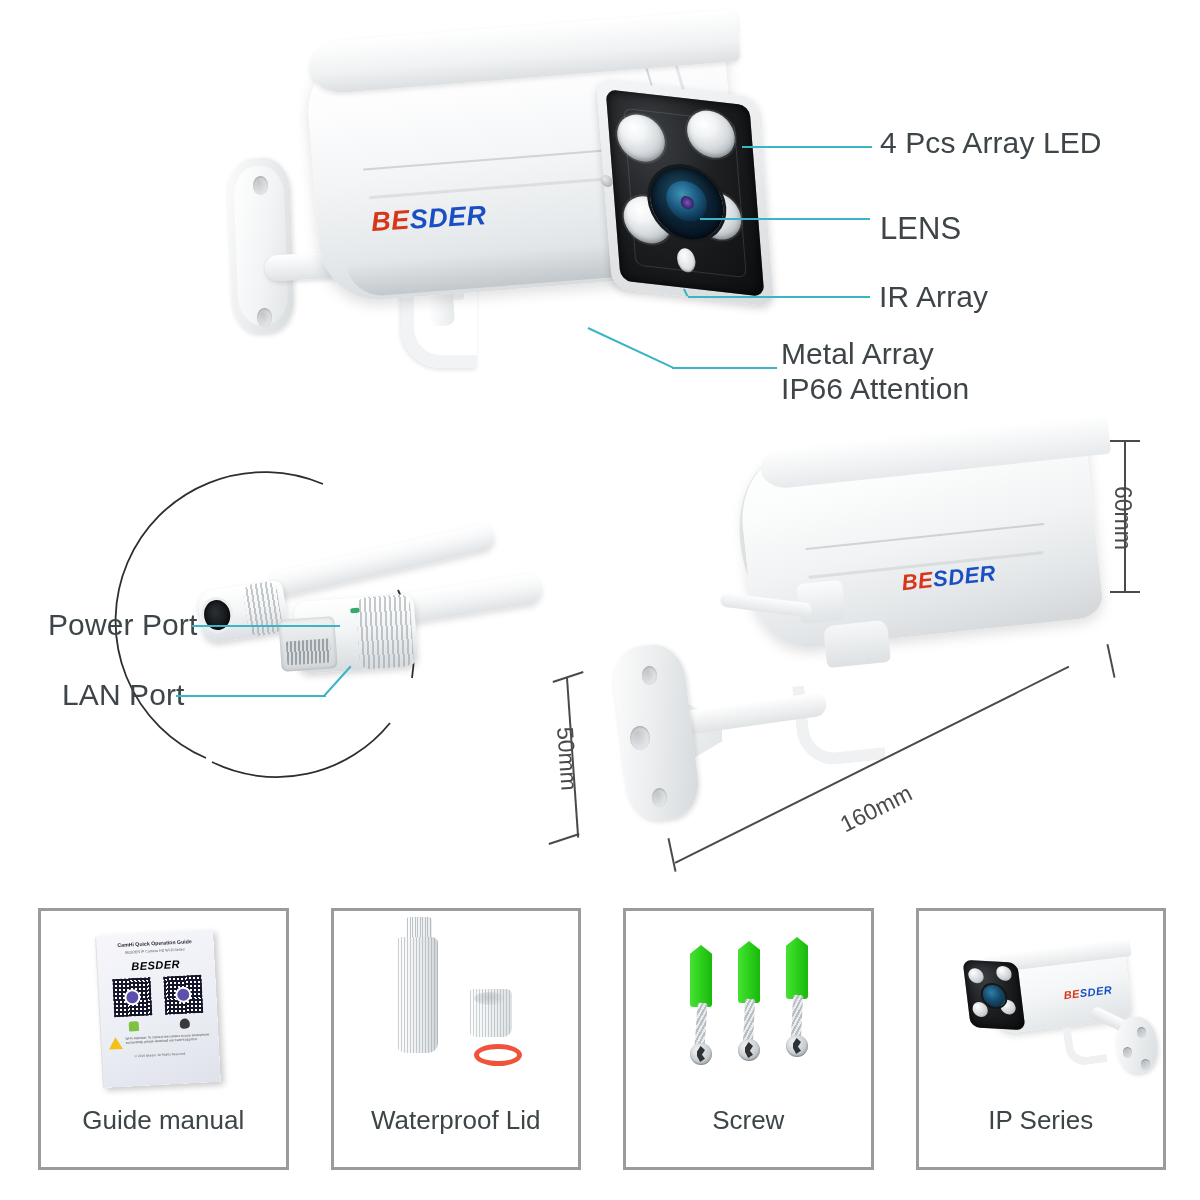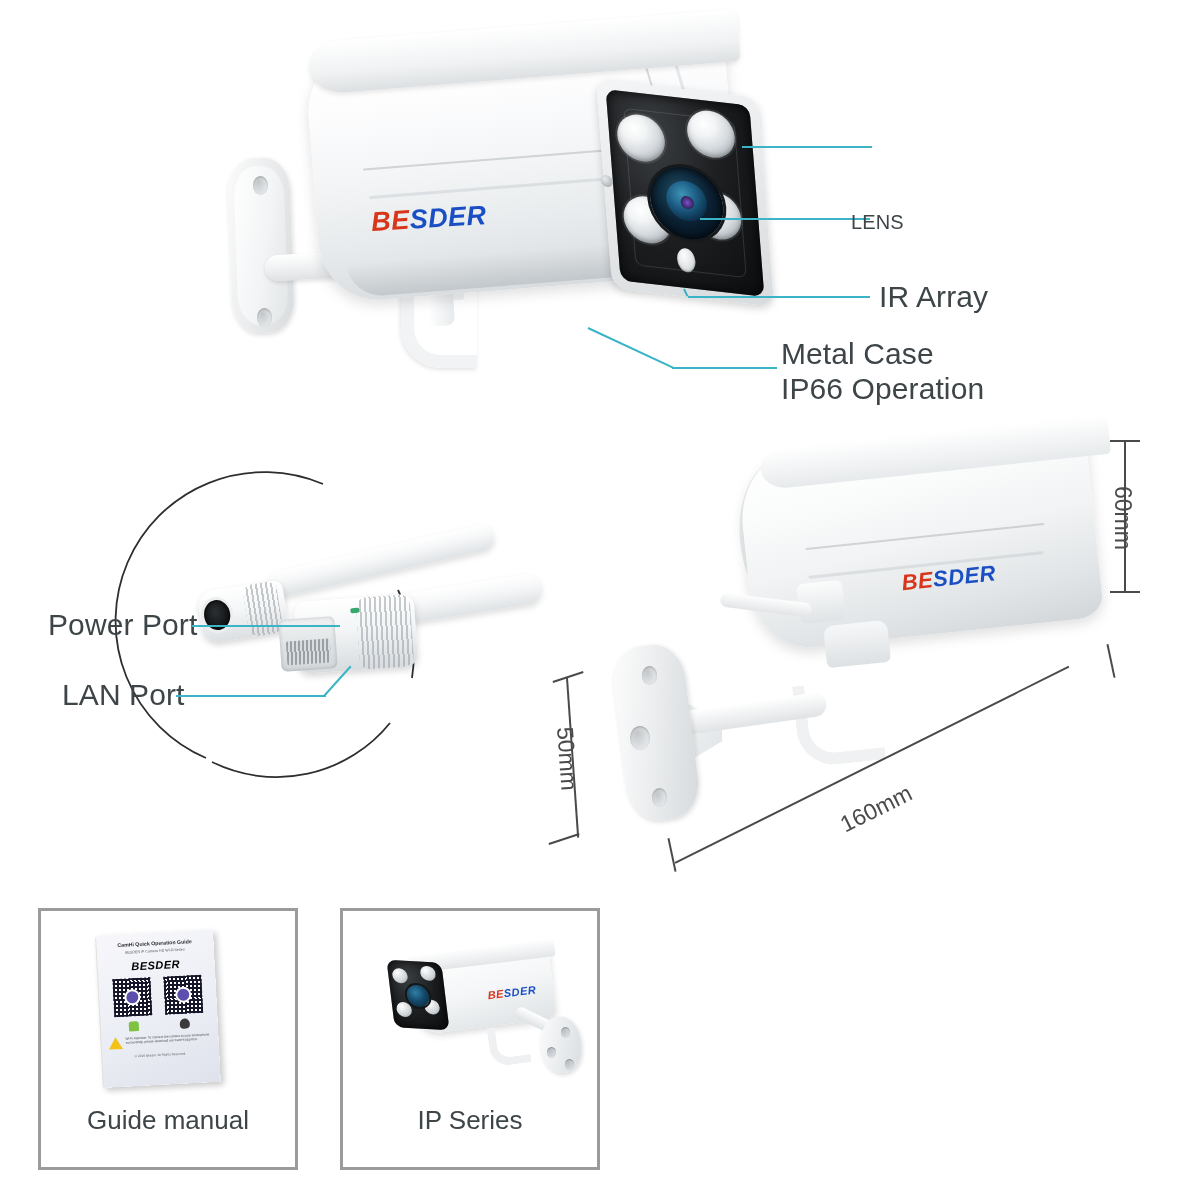--- a/index.html
+++ b/index.html
@@ -491,32 +491,33 @@
         <div class="led" style="left:8px;  top:104px;"></div>
         <div class="led" style="left:78px; top:92px;"></div>
         <div class="lens"></div>
         <div class="irsensor"></div>
       </div>
       <div class="sidescrew"></div>
     </div>
   </div>
 
   <div class="leader" style="left:742px; top:146px; width:130px;"></div>
+  <div class="abs lbl" style="left:880px; top:126px; font-size:30px;">4 Pcs Array LED</div>
 
   <div class="leader" style="left:700px; top:218px; width:170px;"></div>
-  <div class="abs lbl" style="left:851px; top:211px; font-size:20px;">LENS</div>
+  <div class="abs lbl" style="left:880px; top:211px; font-size:31px;">LENS</div>
 
   <div class="leader" style="left:684px; top:288px; width:8px; transform:rotate(64deg); transform-origin:left center;"></div>
   <div class="leader" style="left:688px; top:296px; width:182px;"></div>
   <div class="abs lbl" style="left:879px; top:280px; font-size:30px;">IR Array</div>
 
   <div class="leader" style="left:588px; top:327px; width:95px; transform:rotate(25deg); transform-origin:left center;"></div>
   <div class="leader" style="left:672px; top:367px; width:105px;"></div>
-  <div class="abs lbl" style="left:781px; top:337px; font-size:30px;">Metal Case</div>
-  <div class="abs lbl" style="left:781px; top:372px; font-size:30px;">IP66 Operation</div>
+  <div class="abs lbl" style="left:781px; top:337px; font-size:30px;">Metal Array</div>
+  <div class="abs lbl" style="left:781px; top:372px; font-size:30px;">IP66 Attention</div>
 
   <div id="cable-panel">
 
     <svg width="470" height="350" style="position:absolute;left:0;top:0;">
       <path d="M 263 14 A 146 146 0 0 0 146 288" fill="none" stroke="#2e2e2e" stroke-width="1.8"></path>
       <path d="M 152 292 A 146 146 0 0 0 330 253" fill="none" stroke="#2e2e2e" stroke-width="1.8"></path>
       <path d="M 352 208 A 146 146 0 0 0 338 120" fill="none" stroke="#2e2e2e" stroke-width="1.8"></path>
     </svg>
 
     <div class="cable-tube" style="left:206px; top:78px; width:230px; height:26px; transform:rotate(-13deg);"></div>
@@ -599,21 +600,46 @@
           <div class="bk-warn">
             <div class="tri"></div>
             <div class="bk-warntxt">Wi-Fi Attention: To connect the camera to your smart phone successfully, please download our CamHi app first.</div>
           </div>
           <div class="bk-foot">© 2019 Besder. All Rights Reserved.</div>
         </div>
       </div>
       <div class="acc-label">Guide manual</div>
     </div>
 
-
+    <div class="acc-box">
+      <div class="acc-art">
+        <div class="lid-brush"></div>
+        <div class="lid-big"></div>
+        <div class="lid-small"></div>
+        <div class="oring"></div>
+      </div>
+      <div class="acc-label">Waterproof Lid</div>
+    </div>
+
+    <div class="acc-box">
+      <div class="acc-art">
+        <div class="anchor" style="left:64px;  top:34px;"></div>
+        <div class="screwshaft" style="left:70px;  top:92px;  transform:rotate(4deg);"></div>
+        <div class="screwhead" style="left:64px;  top:132px;"></div>
+
+        <div class="anchor" style="left:112px; top:30px;"></div>
+        <div class="screwshaft" style="left:118px; top:88px;  transform:rotate(3deg);"></div>
+        <div class="screwhead" style="left:112px; top:128px;"></div>
+
+        <div class="anchor" style="left:160px; top:26px;"></div>
+        <div class="screwshaft" style="left:166px; top:84px;  transform:rotate(3deg);"></div>
+        <div class="screwhead" style="left:160px; top:124px;"></div>
+      </div>
+      <div class="acc-label">Screw</div>
+    </div>
 
     <div class="acc-box">
       <div class="acc-art">
         <div class="mini-cam">
           <div class="mc-body">
             <div class="besder abs" style="left:76px; top:38px; font-size:11px;">
               <span class="b1">BE</span><span class="b2">SDER</span>
             </div>
           </div>
           <div class="mc-visor"></div>

